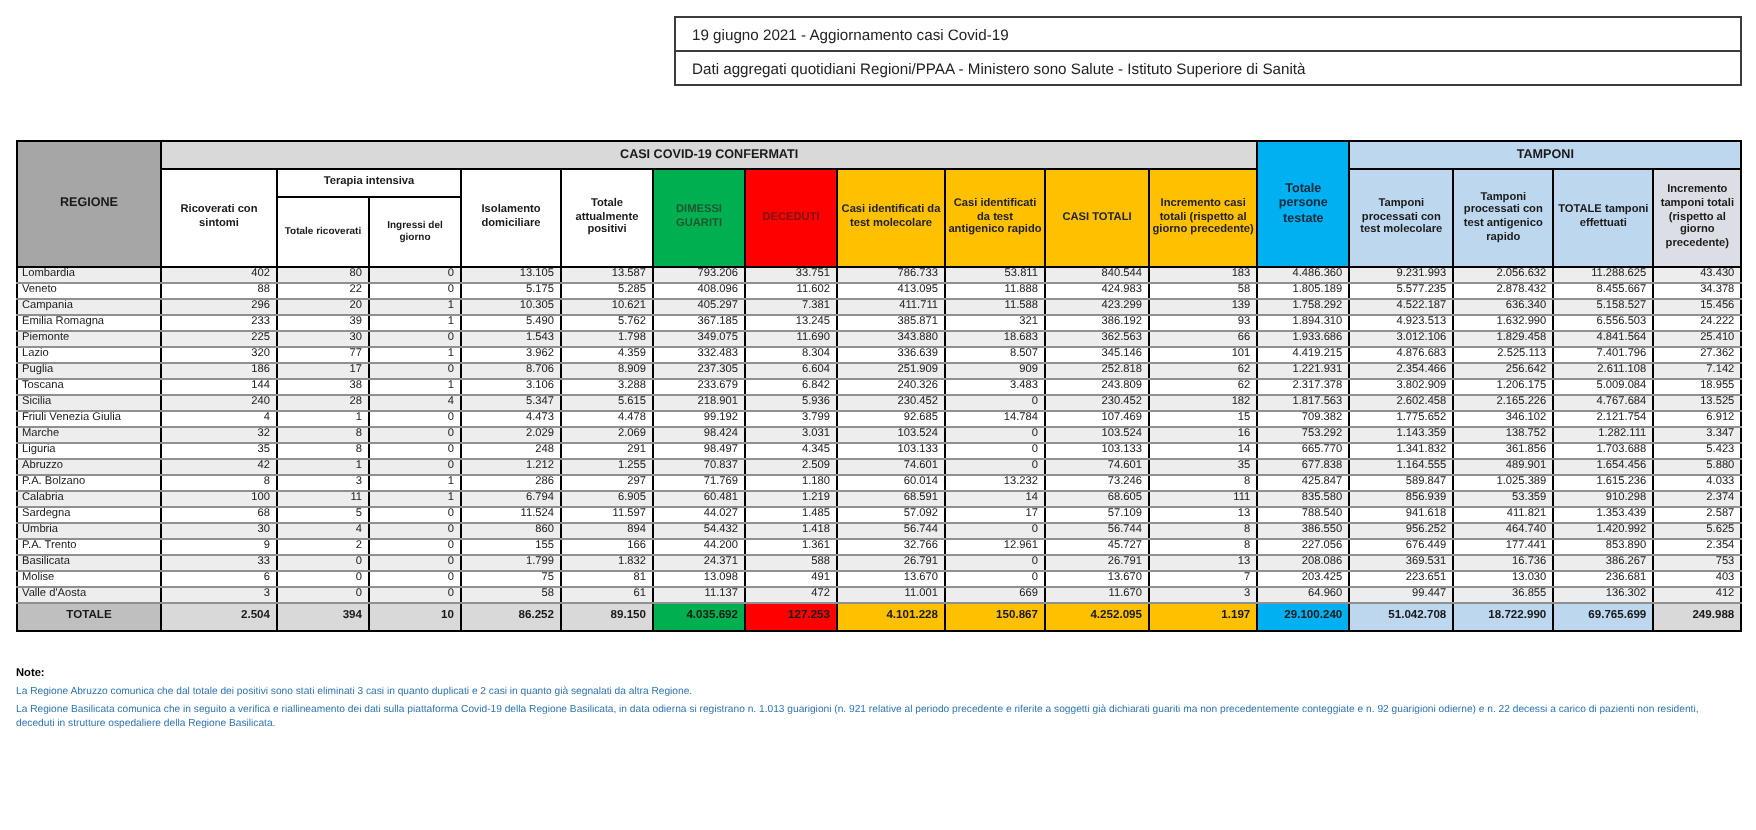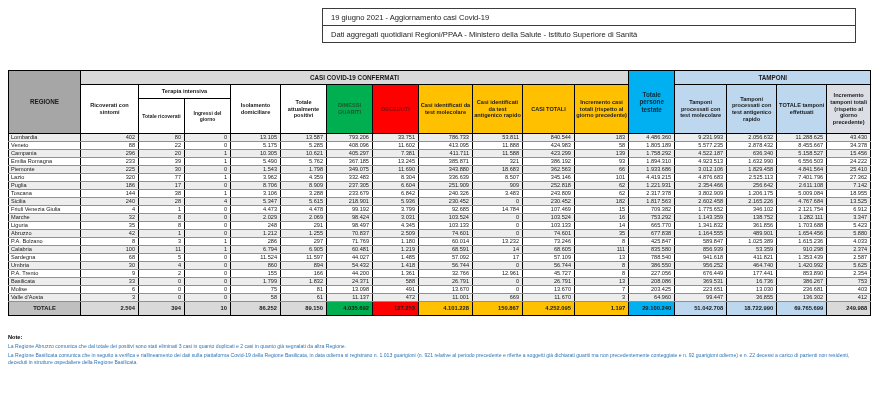--- a/index.html
+++ b/index.html
@@ -2,21 +2,21 @@
 <html><head>
 <meta charset="utf-8">
 <style>
   html,body{margin:0;padding:0;}
   body{
     width:878px;height:415px;position:relative;background:#ffffff;
     font-family:"Liberation Sans",sans-serif;color:#1a1a1a;
     -webkit-font-smoothing:antialiased;
   }
   
-  .report-header{position:absolute;left:322px;top:8px;width:534px;}
+  .report-header{position:absolute;left:337px;top:8px;width:534px;}
   .hdr-line{border:1px solid #3c3c3c;background:#fff;padding:4px 8px 3px 8px;
     font-size:7.6px;line-height:1.2;color:#222;}
   .hdr-line + .hdr-line{margin-top:-1px;}
 
   
   table.covid{position:absolute;left:8px;top:70px;width:862px;border-collapse:collapse;
     table-layout:fixed;border:1.5px solid #000;}
   th,td{overflow:hidden;}
   thead th{border:1px solid #000;font-weight:bold;text-align:center;vertical-align:middle;
     font-size:5px;line-height:1.2;padding:1px;}
@@ -54,21 +54,21 @@
   
   .notes{position:absolute;left:8px;top:334px;width:850px;}
   .note-title{font-size:5.6px;font-weight:bold;color:#000;margin-bottom:3px;}
   .note-line{font-size:5.1px;line-height:1.5;color:#2e74b5;margin-bottom:1px;}
 </style>
 </head>
 <body>
 
 <div class="report-header">
   <div class="hdr-line">19 giugno 2021 - Aggiornamento casi Covid-19</div>
-  <div class="hdr-line">Dati aggregati quotidiani Regioni/PPAA - Ministero della Salute - Istituto Superiore di Sanità</div>
+  <div class="hdr-line">Dati aggregati quotidiani Regioni/PPAA - Ministero sono Salute - Istituto Superiore di Sanità</div>
 </div>
 
 <table class="covid">
   <colgroup>
     <col style="width:72px">
       <col style="width:58px">
       <col style="width:46px">
       <col style="width:46px">
     <col style="width:50px">
       <col style="width:46px">

